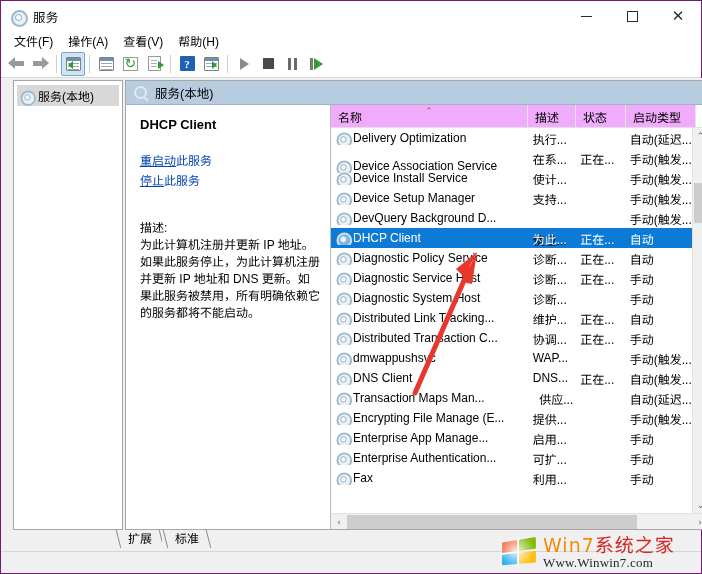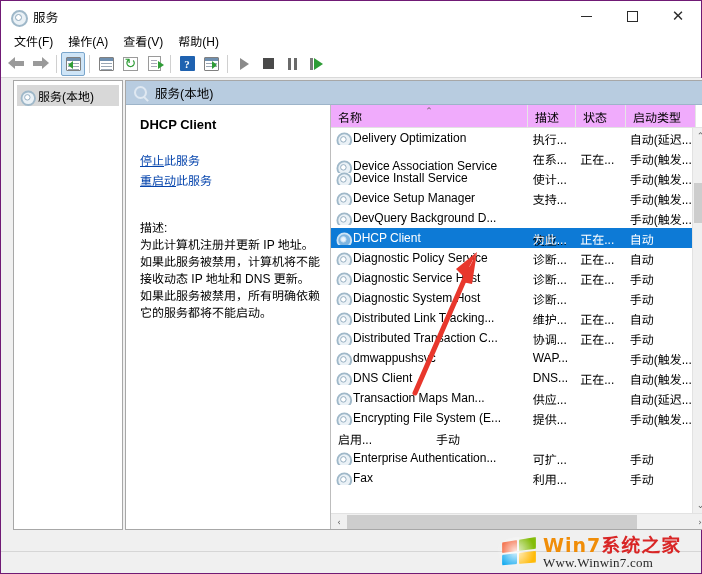--- a/index.html
+++ b/index.html
@@ -317,21 +317,21 @@
     gap: 2px;
   }
   .wm-flag i { display: block; border-radius: 1px; }
   .wm-glow {
     position: absolute; left: 0; top: 0; width: 46px; height: 32px;
     border-radius: 50%;
     background: radial-gradient(circle at 45% 45%, rgba(255,255,255,.85) 0%, rgba(255,255,255,0) 62%);
   }
   .wm-text { display: flex; flex-direction: column; justify-content: center; }
   .wm-title {
-    font-size: 19px; font-weight: bold; letter-spacing: 1px;
+    font-size: 19px; font-weight: normal; letter-spacing: 1px;
     line-height: 19px; white-space: nowrap;
     font-family: "DejaVu Sans", sans-serif;
   }
   .wm-title .w7 { color: #f08a00; }
   .wm-title .cn { color: #d81f1f; }
   .wm-url {
     font-size: 13px; color: #222; font-family: "Liberation Serif", serif;
     line-height: 15px; letter-spacing: .2px;
   }
 </style>
@@ -453,28 +453,28 @@
         <span class="mag"></span>
         <span class="pane-header-title">服务(本地)</span>
       </div>
 
       <div class="split">
 
         <div class="detail">
           <div class="svc-title">DHCP Client</div>
 
           <div class="svc-link">
+            <u>重启动</u><span>此服务</span>
+          </div>
+          <div class="svc-link">
             <u>停止</u><span>此服务</span>
           </div>
-          <div class="svc-link">
-            <u>重启动</u><span>此服务</span>
-          </div>
 
           <div class="desc-label">描述:</div>
-          <div class="desc-text">为此计算机注册并更新 IP 地址。如果此服务被禁用，计算机将不能接收动态 IP 地址和 DNS 更新。如果此服务被禁用，所有明确依赖它的服务都将不能启动。</div>
+          <div class="desc-text">为此计算机注册并更新 IP 地址。如果此服务停止，为此计算机注册并更新 IP 地址和 DNS 更新。如果此服务被禁用，所有明确依赖它的服务都将不能启动。</div>
         </div>
 
         <div class="list-wrap">
 
           <div class="lv-header">
             <div class="lv-th" style="width:197px">
               <span>名称</span>
               <span class="sort-caret">⌃</span>
             </div>
             <div class="lv-th" style="width:48px">
@@ -604,34 +604,38 @@
                 </div>
                 <div class="cell" style="width: 48px;">DNS...</div>
                 <div class="cell" style="width: 50px;">正在...</div>
                 <div class="cell" style="width: 70px;">自动(触发...</div>
               </div>
               <div class="row">
                 <div class="cell name" style="width: 197px;">
                   <span class="gear"></span>
                   <span>Transaction Maps Man...</span>
                 </div>
-                <div class="cell" style="width: 48px;">供应...</div>
+                <div class="cell" style="width: 48px; text-align: right;">供应...</div>
                 <div class="cell" style="width: 50px;"></div>
                 <div class="cell" style="width: 70px;">自动(延迟...</div>
               </div>
               <div class="row">
                 <div class="cell name" style="width: 197px;">
                   <span class="gear"></span>
-                  <span>Encrypting File System (E...</span>
+                  <span>Encrypting File Manage (E...</span>
                 </div>
                 <div class="cell" style="width: 48px;">提供...</div>
                 <div class="cell" style="width: 50px;"></div>
                 <div class="cell" style="width: 70px;">手动(触发...</div>
               </div>
               <div class="row">
+                <div class="cell name" style="width: 197px;">
+                  <span class="gear"></span>
+                  <span>Enterprise App Manage...</span>
+                </div>
                 <div class="cell" style="width: 48px;">启用...</div>
                 <div class="cell" style="width: 50px;"></div>
                 <div class="cell" style="width: 70px;">手动</div>
               </div>
               <div class="row">
                 <div class="cell name" style="width: 197px;">
                   <span class="gear"></span>
                   <span>Enterprise Authentication...</span>
                 </div>
                 <div class="cell" style="width: 48px;">可扩...</div>
@@ -660,20 +664,24 @@
             <div class="thumb" style="width:290px"></div>
             <div class="hs-track"></div>
             <div class="sb-btn">›</div>
           </div>
 
         </div>
       </div>
     </div>
   </div>
 
+  <div class="tabs">
+    <div class="tab">扩展</div>
+    <div class="tab">标准</div>
+  </div>
 
   <div class="statusbar"></div>
 
   <svg class="annot" viewBox="0 0 702 574">
     <g>
       <path d="M 414 392 L 468 268" stroke="#e8372c" stroke-width="5" stroke-linecap="round" fill="none"></path>
       <path d="M 476 251 L 461 281 L 471 283 Z" fill="#e8372c"></path>
       <path d="M 476 251 L 455 268 L 463 276 Z" fill="#e8372c"></path>
     </g>
   </svg>

